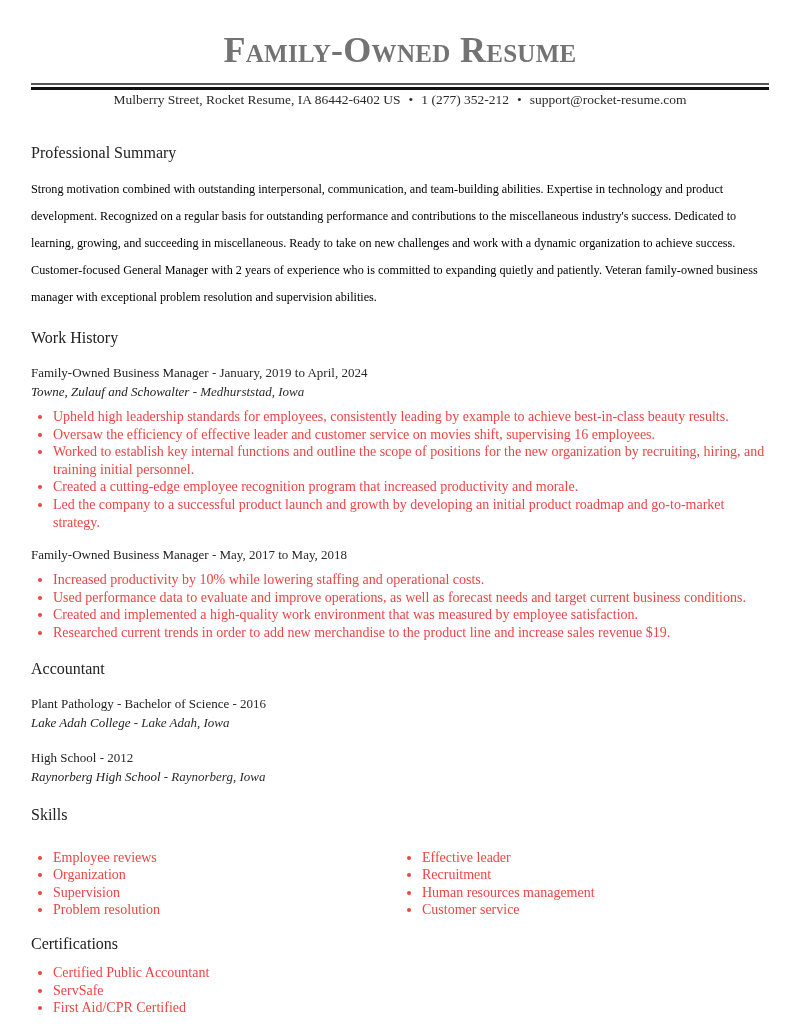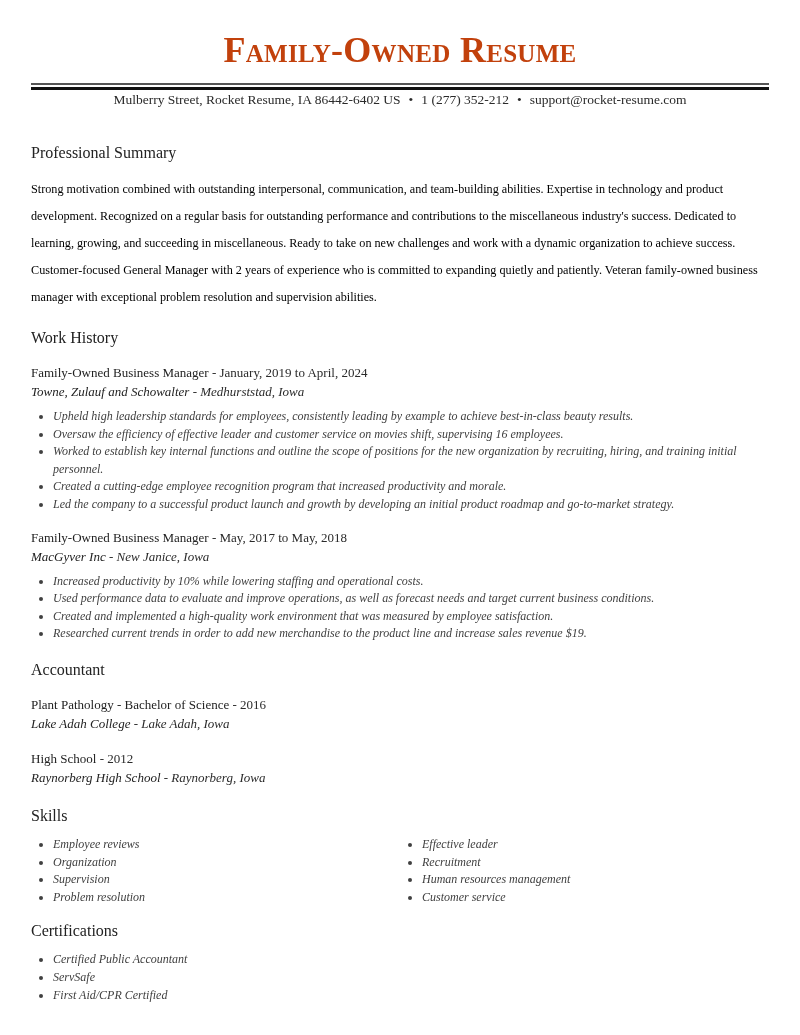--- a/index.html
+++ b/index.html
@@ -5,21 +5,21 @@
     html, body { margin: 0; padding: 0; background: #ffffff; }
     body {
       width: 800px; height: 1035px; overflow: hidden;
       font-family: "Liberation Serif", "DejaVu Serif", serif;
       color: #2a2a2a;
     }
     .page { position: relative; padding: 0 31px; }
     .title {
       text-align: center; margin: 0; padding-top: 29px;
       font-size: 36px; font-weight: bold; font-variant: small-caps;
-      letter-spacing: 0.3px; color: #c2410c; line-height: 42px;
+      letter-spacing: 0.3px; color: #737373; line-height: 42px;
     }
     .rule-wrap { margin-top: 12px; }
     .rule-thin { height: 2px; background: #555; }
     .rule-thick { height: 3px; background: #111; margin-top: 2px; }
     .contact {
       text-align: center; font-size: 13.5px; line-height: 20px; color: #2a2a2a;
     }
     .contact .sep { margin: 0 8px; }
     h2 {
       font-weight: normal; font-size: 16px; margin: 0; color: #222; line-height: 26px;
@@ -28,26 +28,26 @@
     p.summary {
       margin: 10px 0 0 0; font-size: 12.2px; line-height: 27px; color: #000000;
     }
     .sec-work { margin-top: 14px; }
     .job { margin-top: 12px; }
     .job + .job { margin-top: 14px; }
     .line { font-size: 13px; line-height: 19px; }
     .bold { font-weight: normal; color: #222; }
     .ital { font-style: italic; }
     ul { margin: 7px 0 0 0; padding-left: 22px; }
-    li { font-size: 12px; line-height: 17.6px; color: #404040; font-style: italic; }
+    li { font-size: 14px; line-height: 17.6px; color: #ef4444; }
     .sec-edu { margin-top: 14px; }
     .edu { margin-top: 12px; }
     .edu + .edu { margin-top: 16px; }
     .sec-skills { margin-top: 16px; }
-    .skills { display: flex; margin-top: 7px; align-items: flex-end; }
+    .skills { display: flex; margin-top: 21px; align-items: flex-end; }
     .skills ul { flex: 1; margin-top: 0; }
     .sec-certs { margin-top: 12px; }
   </style>
 </head>
 <body>
 
 <div class="page">
 
   <h1 class="title">Family-Owned Resume</h1>
 
@@ -80,23 +80,20 @@
         <li>Oversaw the efficiency of effective leader and customer service on movies shift, supervising 16 employees.</li>
         <li>Worked to establish key internal functions and outline the scope of positions for the new organization by recruiting, hiring, and training initial personnel.</li>
         <li>Created a cutting-edge employee recognition program that increased productivity and morale.</li>
         <li>Led the company to a successful product launch and growth by developing an initial product roadmap and go-to-market strategy.</li>
       </ul>
     </div>
 
     <div class="job">
       <div class="line">
         <span class="bold">Family-Owned Business Manager</span><span> - May, 2017 to May, 2018</span>
-      </div>
-      <div class="line ital">
-        <span class="bold">MacGyver Inc</span><span> - New Janice, Iowa</span>
       </div>
       <ul>
         <li>Increased productivity by 10% while lowering staffing and operational costs.</li>
         <li>Used performance data to evaluate and improve operations, as well as forecast needs and target current business conditions.</li>
         <li>Created and implemented a high-quality work environment that was measured by employee satisfaction.</li>
         <li>Researched current trends in order to add new merchandise to the product line and increase sales revenue $19.</li>
       </ul>
     </div>
   </section>
 

